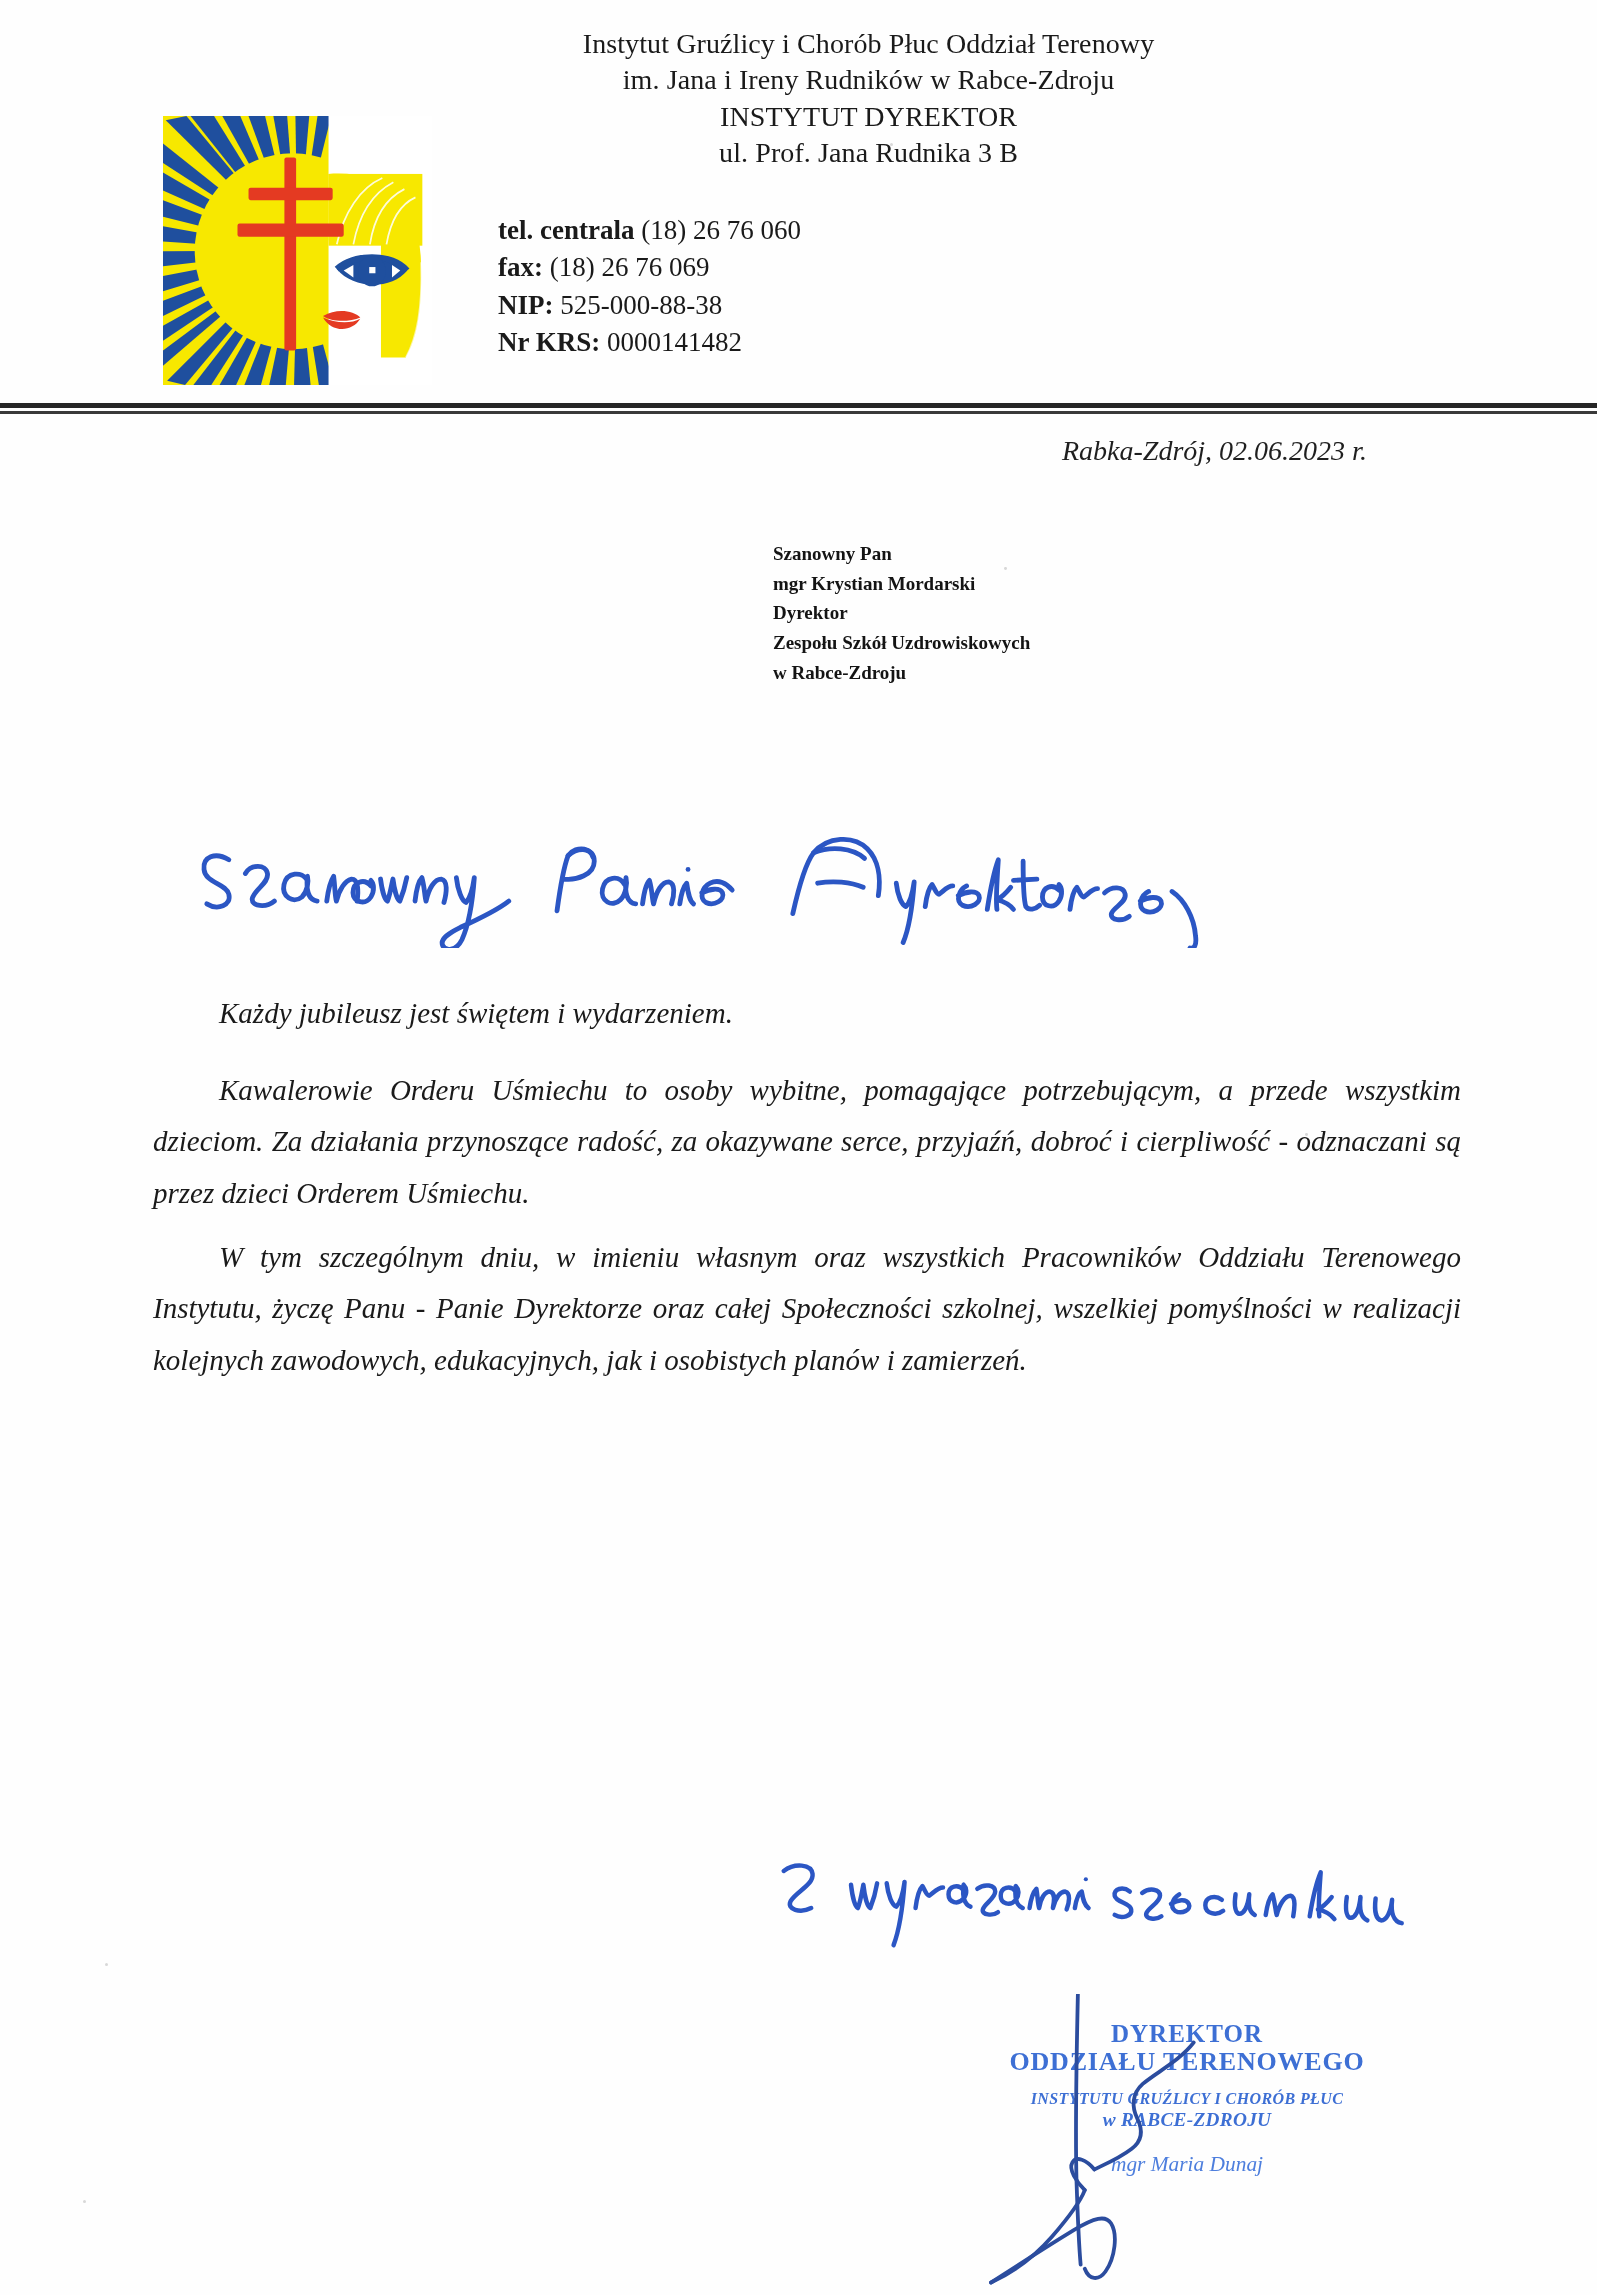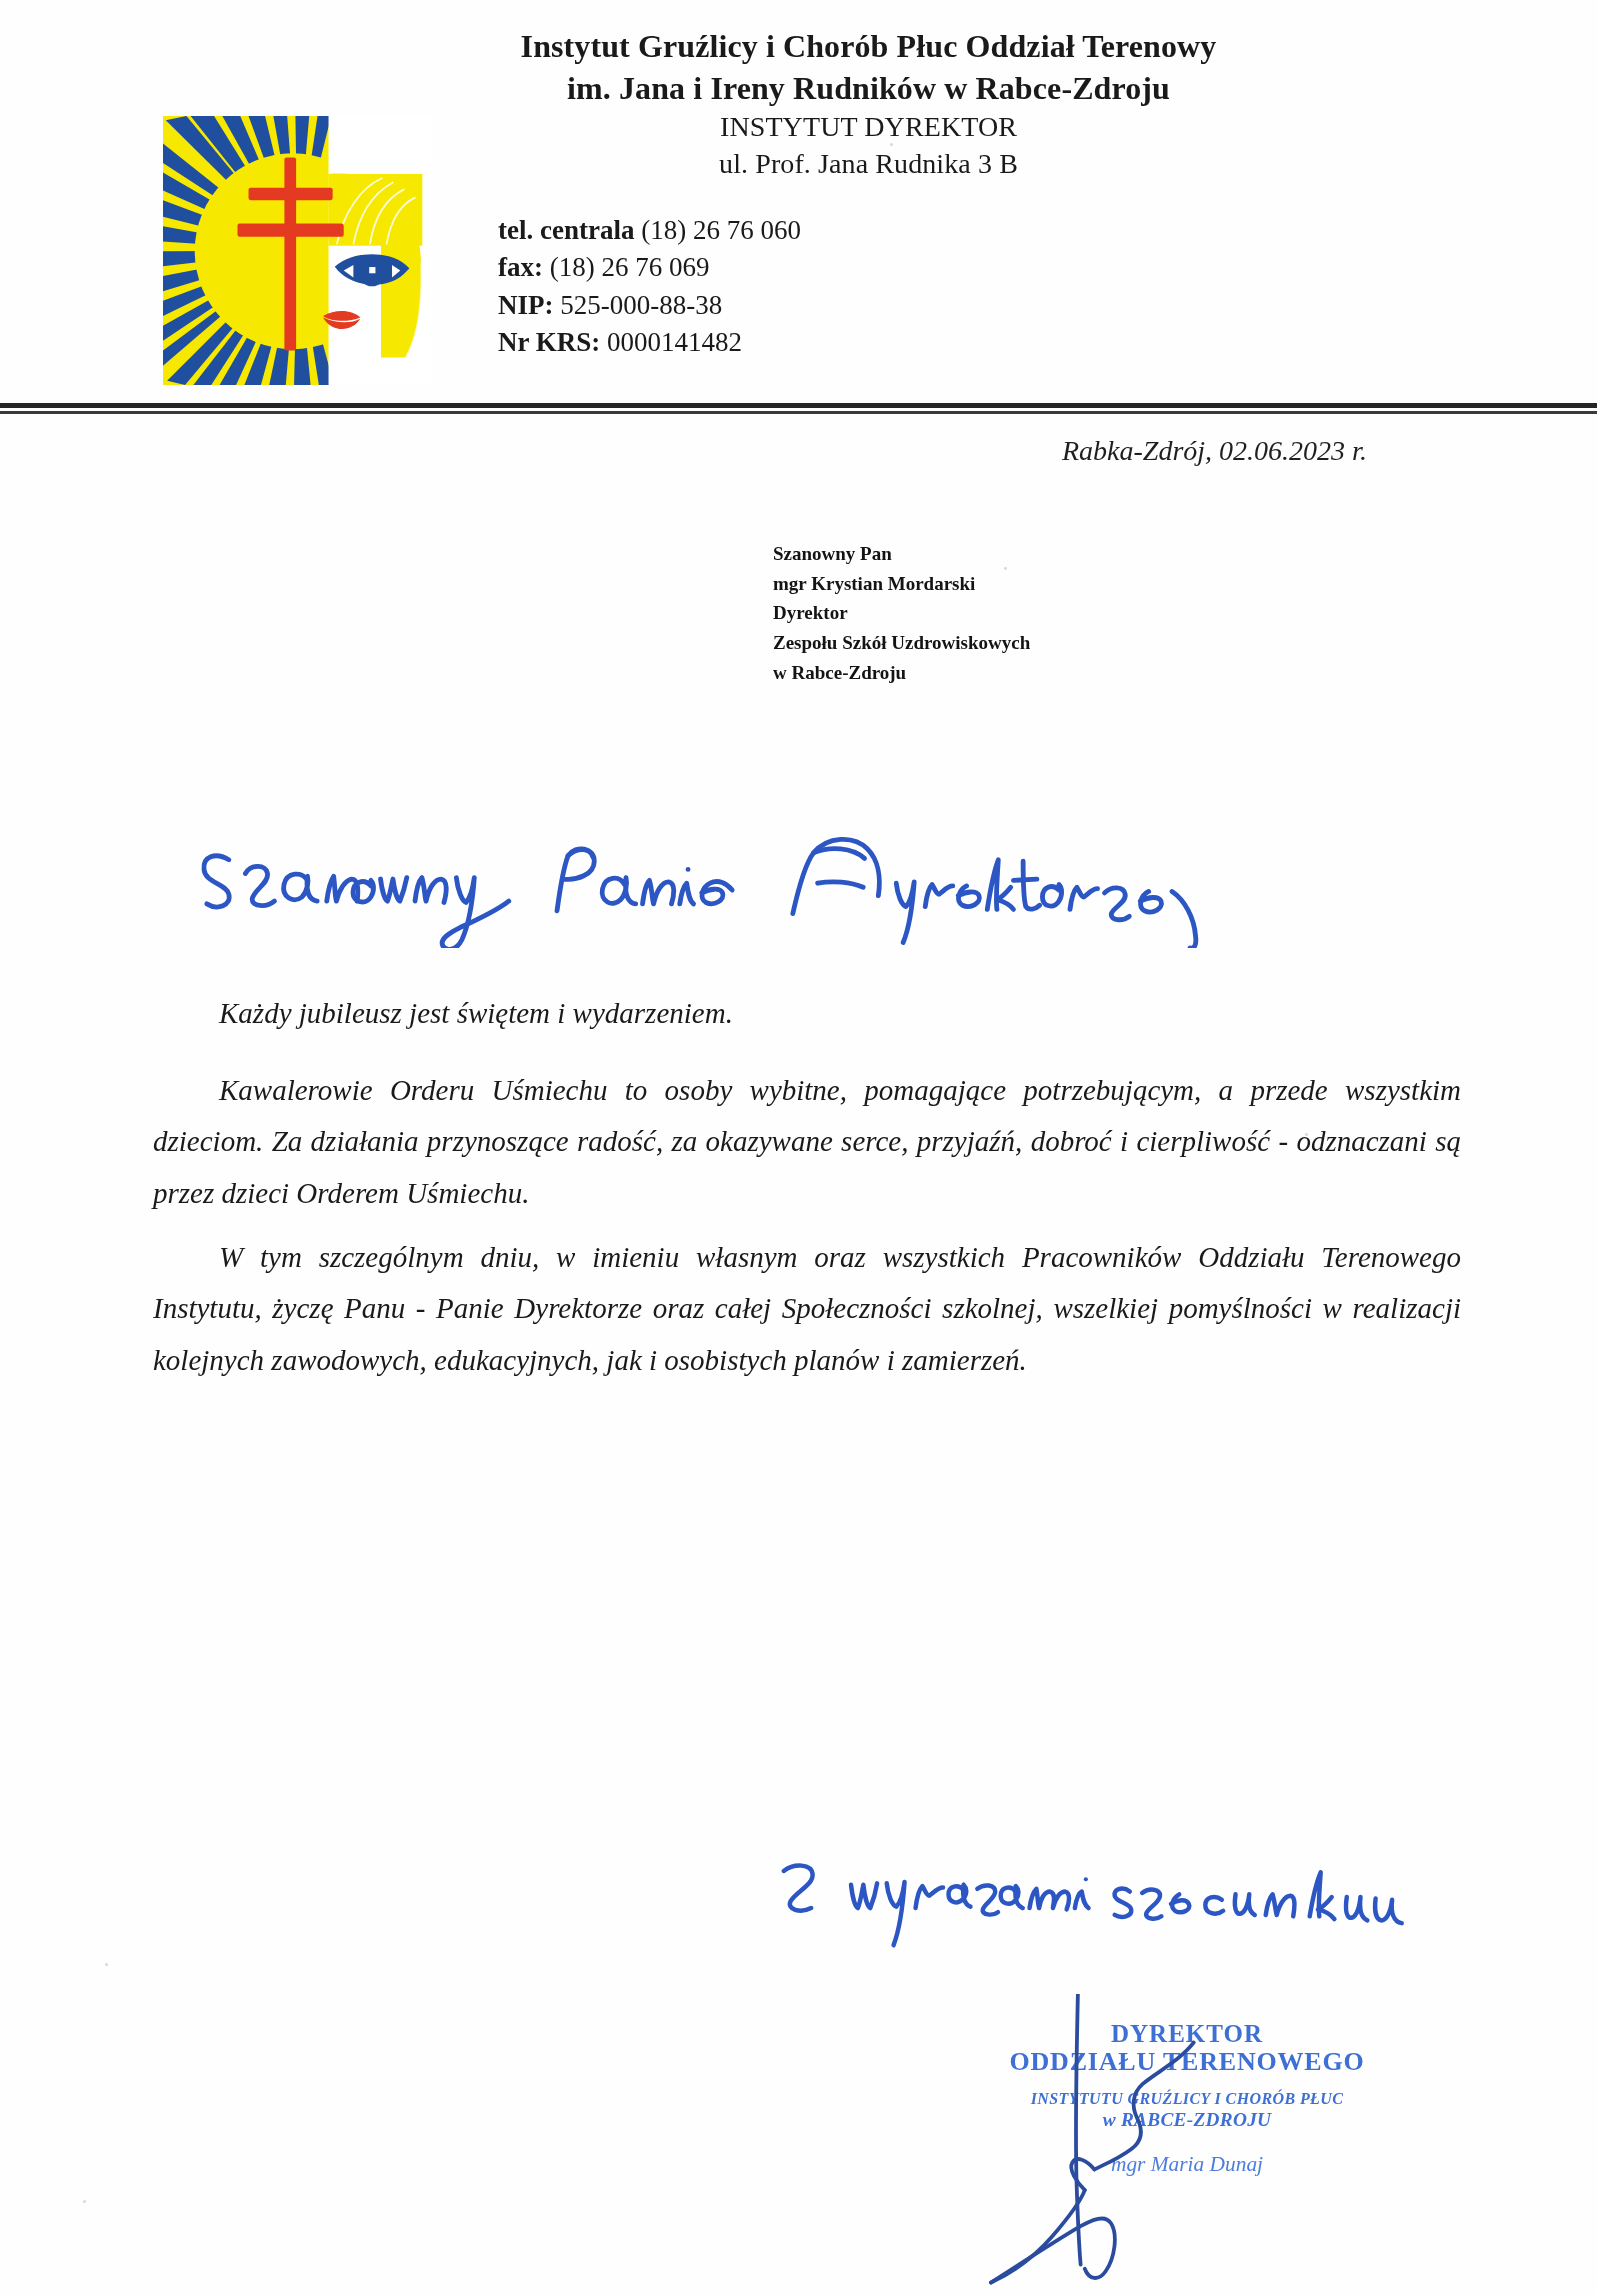--- a/index.html
+++ b/index.html
@@ -41,22 +41,22 @@
     top: 26px;
     width: 855px;
     text-align: center;
     color: #1a1a1a;
   }
   .hl {
     line-height: 1.30;
     white-space: nowrap;
   }
   .hl-bold {
-    font-weight: bold;
-    font-size: 32px;
+    font-weight: normal;
+    font-size: 28px;
     letter-spacing: 0.1px;
   }
   .hl-reg {
     font-size: 28px;
     letter-spacing: 0.1px;
   }
 
   .contact-block {
     position: absolute;
     left: 498px;

